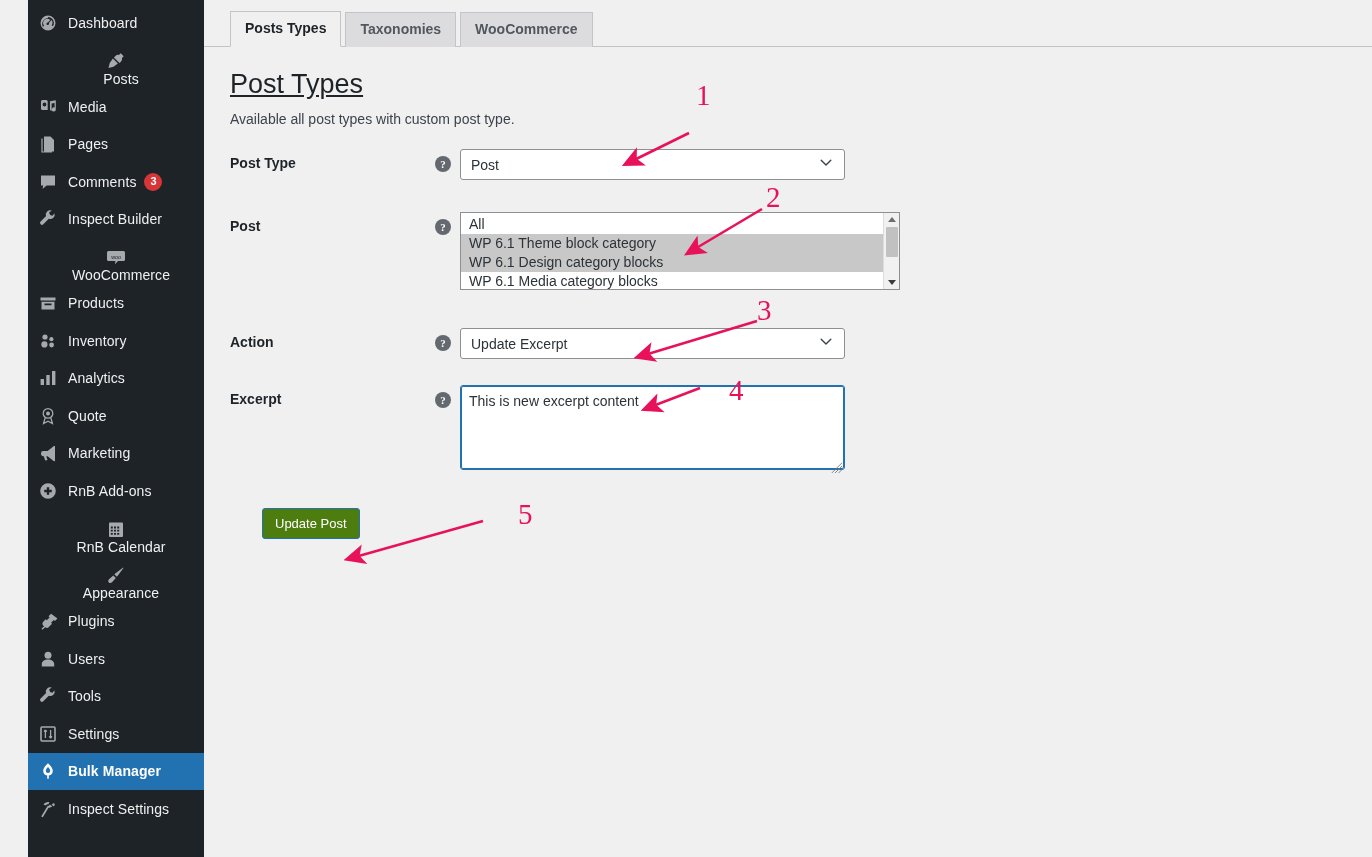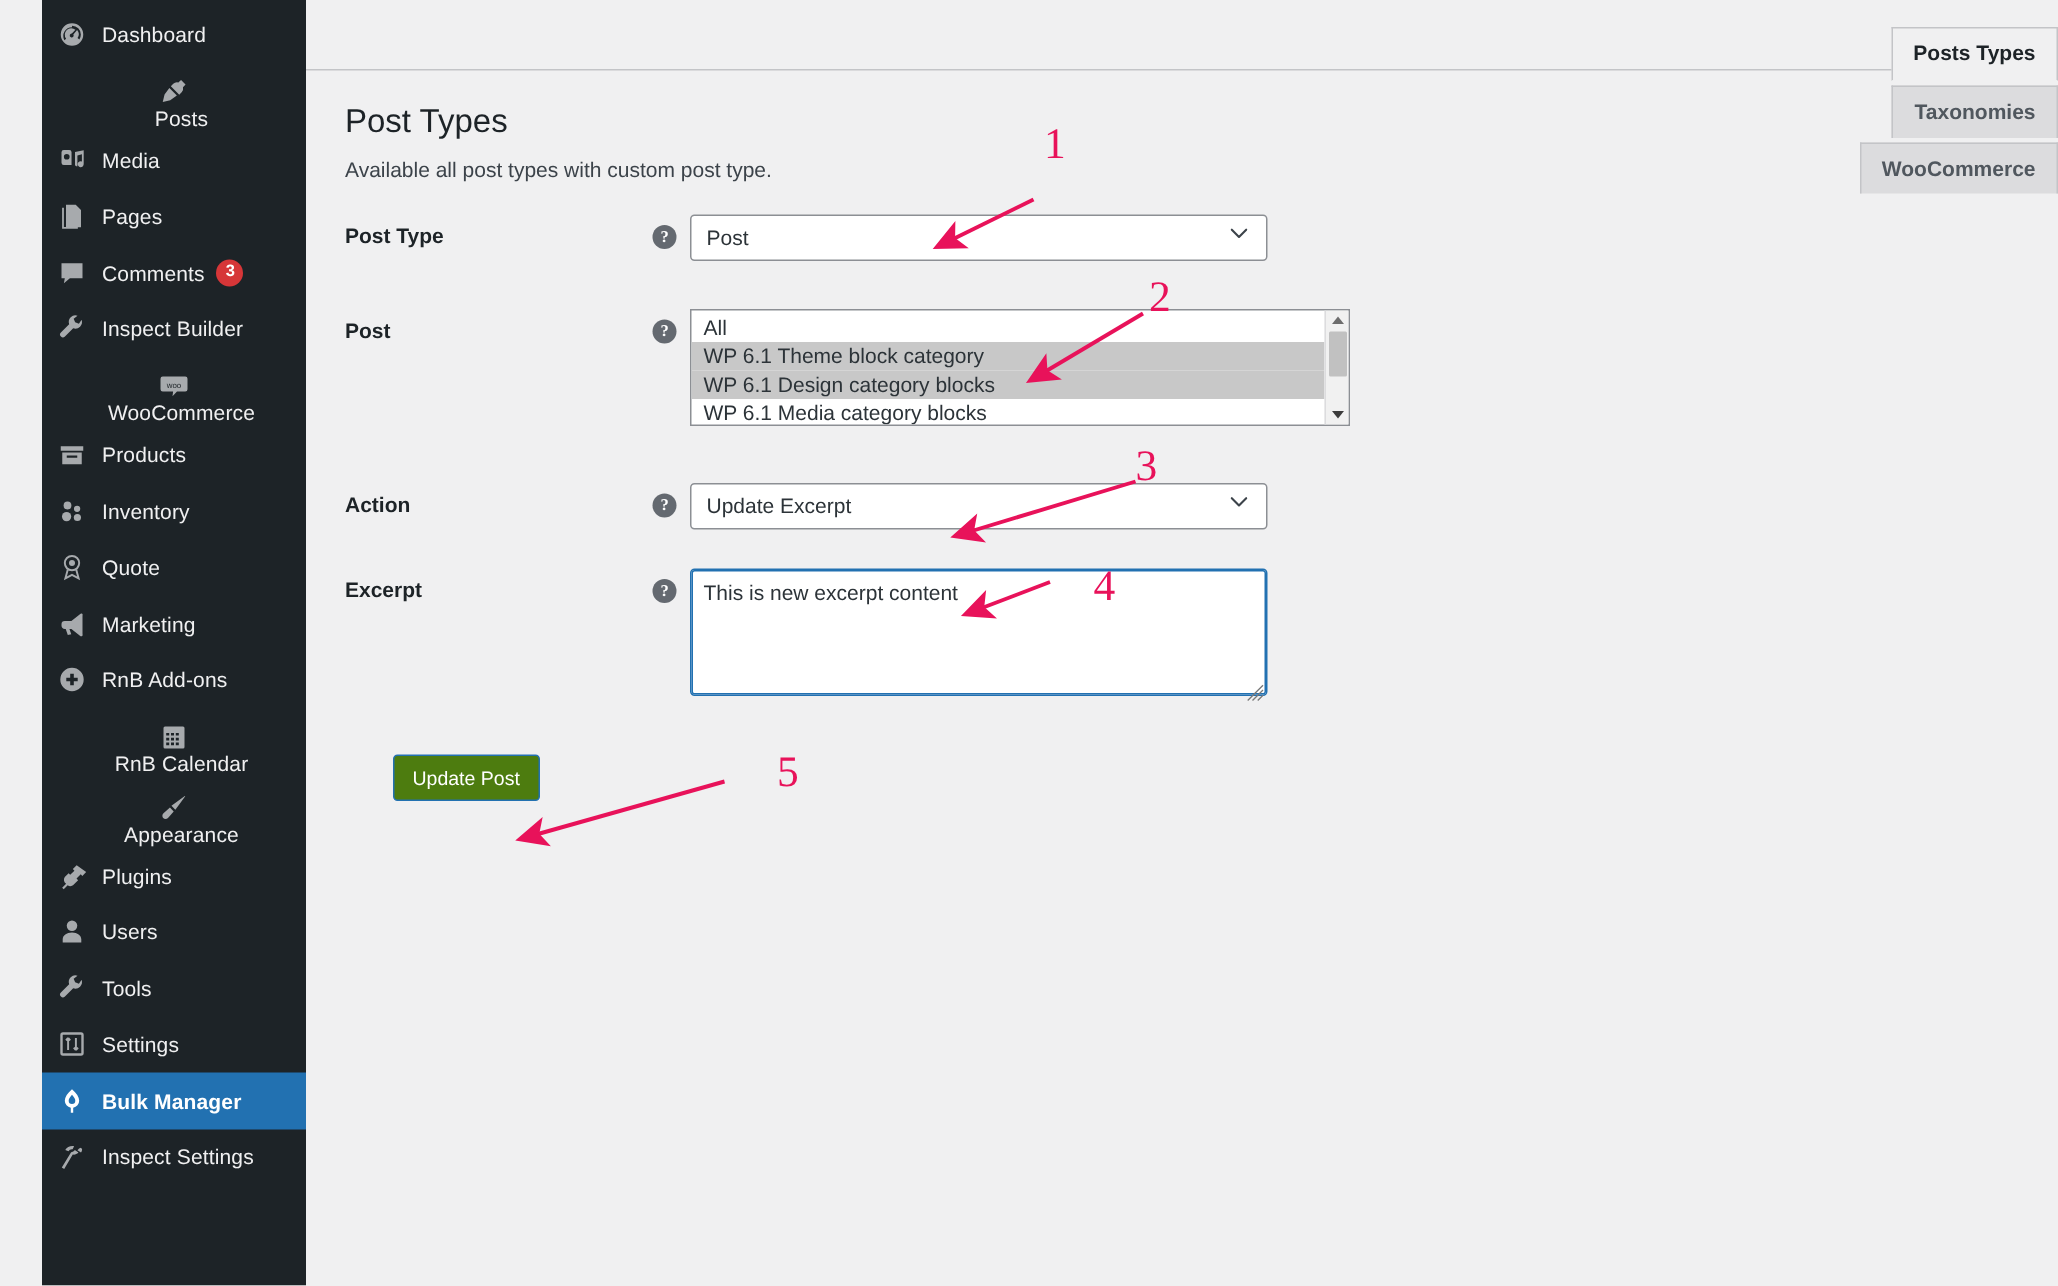--- a/index.html
+++ b/index.html
@@ -92,21 +92,20 @@
   
   #tabstrip {
     position: relative;
     height: 47px;
     padding-left: 26px;
     padding-top: 18px;
     border-bottom: 1px solid #c3c4c7;
     display: flex;
     align-items: flex-end;
     gap: 4px;
-    flex-direction: column;
   }
   .tab {
     font-size: 14px;
     font-weight: 700;
     color: #50575e;
     background: #dcdcde;
     border: 1px solid #c3c4c7;
     border-bottom: none;
     padding: 8px 14px 9px;
     line-height: 1.2;
@@ -118,24 +117,25 @@
     background: #f0f0f1;
     color: #1d2327;
     border-bottom: 1px solid #f0f0f1;
     z-index: 2;
   }
 
   
   #page-head { padding: 20px 0 0 26px; }
   h1.page-title {
     margin: 0;
-    font-size: 22px;
+    font-size: 27px;
     font-weight: 400;
     color: #1d2327;
     line-height: 1.3;
+    text-decoration: underline;
   }
   p.page-sub {
     margin: 9px 0 0 0;
     font-size: 14px;
     color: #3c434a;
   }
 
   
   #form { margin-top: 22px; }
   .row {
@@ -387,20 +387,30 @@
       <div class="menu-item">
         <span class="mi-icon">
           <svg width="20" height="20" viewBox="0 0 20 20">
             <circle cx="7" cy="6" r="2.6"></circle>
             <circle cx="13.4" cy="8.2" r="2.1"></circle>
             <circle cx="6.4" cy="13.4" r="3.1"></circle>
             <circle cx="13.6" cy="14" r="2.4"></circle>
           </svg>
         </span>
         <span class="mi-label">Inventory</span>
+      </div>
+      <div class="menu-item">
+        <span class="mi-icon">
+          <svg width="20" height="20" viewBox="0 0 20 20">
+            <rect x="2.6" y="11" width="3.4" height="6"></rect>
+            <rect x="8.3" y="7" width="3.4" height="10"></rect>
+            <rect x="14" y="3" width="3.4" height="14"></rect>
+          </svg>
+        </span>
+        <span class="mi-label">Analytics</span>
       </div>
       <div class="menu-item">
         <span class="mi-icon">
           <svg width="20" height="20" viewBox="0 0 20 20">
             <circle cx="10" cy="7.4" r="4.8" fill="none" stroke="currentColor" stroke-width="1.3"></circle>
             <circle cx="10" cy="7.4" r="2"></circle>
             <path d="M7.2 11.6 5.6 17.5l4.4-2.3 4.4 2.3-1.6-5.9" fill="none" stroke="currentColor" stroke-width="1.3"></path>
           </svg>
         </span>
         <span class="mi-label">Quote</span>

